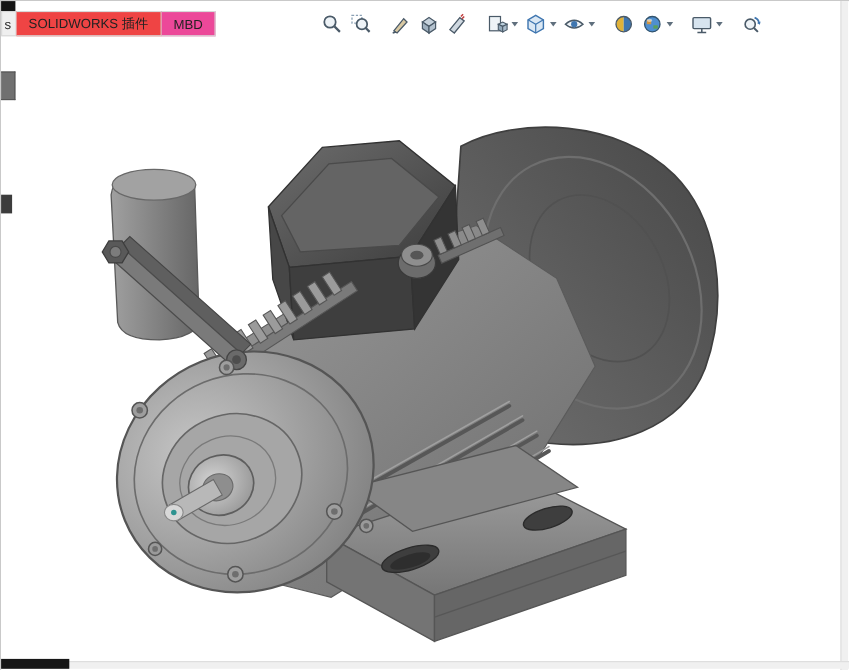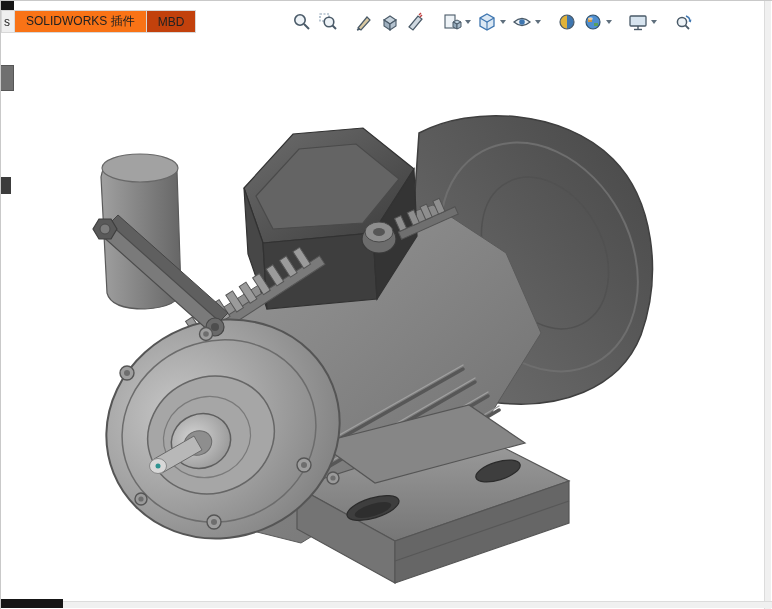--- a/index.html
+++ b/index.html
@@ -3,23 +3,23 @@
 <meta charset="utf-8">
 <style>
   html,body{margin:0;padding:0;width:772px;height:609px;overflow:hidden;
     background:#ffffff;font-family:"Liberation Sans",sans-serif;}
   .window{position:relative;width:772px;height:609px;background:#ffffff;
     border:1px solid #c9c9c9;box-sizing:border-box;}
   
   .corner-frag{position:absolute;left:0;top:0;width:13px;height:11px;background:#151515;}
   .tabstrip{position:absolute;left:0;top:9px;display:flex;height:23px;align-items:stretch;}
   .tab{display:flex;align-items:center;padding:0 11px;font-size:12px;color:#222;
-    background:#f97316;border:1px solid #d8d8d8;border-left:none;white-space:nowrap;}
+    background:#ef4444;border:1px solid #d8d8d8;border-left:none;white-space:nowrap;}
   .tab.partial{padding:0 4px 0 2px;border-left:1px solid #d8d8d8;background:#efefef;}
-  .tab.active{background:#c2410c;}
+  .tab.active{background:#ec4899;}
   .headsup{position:absolute;left:288px;top:8px;display:flex;align-items:center;gap:1px;}
   .hbtn{width:25px;height:25px;display:flex;align-items:center;justify-content:center;
     border-radius:3px;background:transparent;border:none;padding:0;cursor:default;}
   .dd{width:0;height:0;border-left:3px solid transparent;border-right:3px solid transparent;
     border-top:4px solid #5f6f7d;margin:0 2px 0 0;}
   .grp-sep{width:9px;height:1px;}
   
   .viewport{position:absolute;left:0;top:0;width:772px;height:609px;background:#ffffff;z-index:0;}
   .viewport svg{display:block;}
   .edge-right{position:absolute;right:0;top:0;width:6px;height:609px;background:#f0f0f0;

